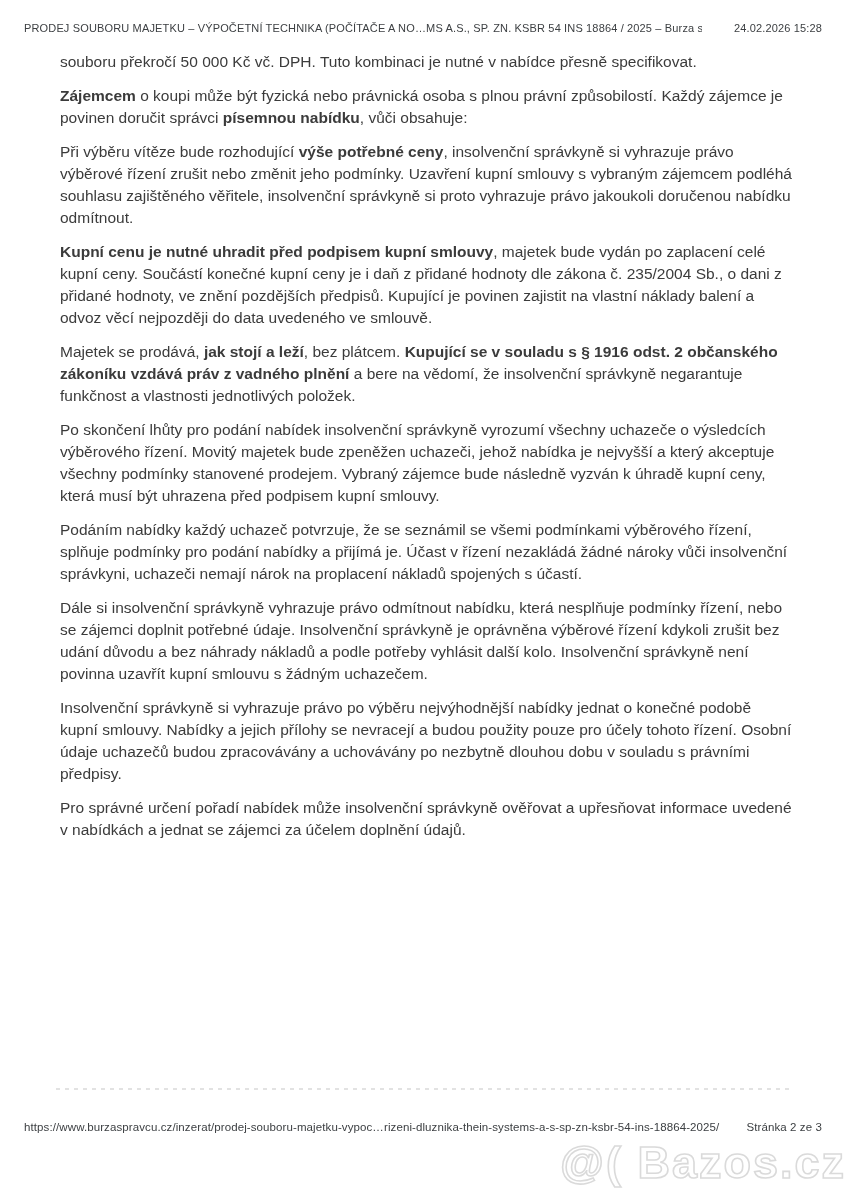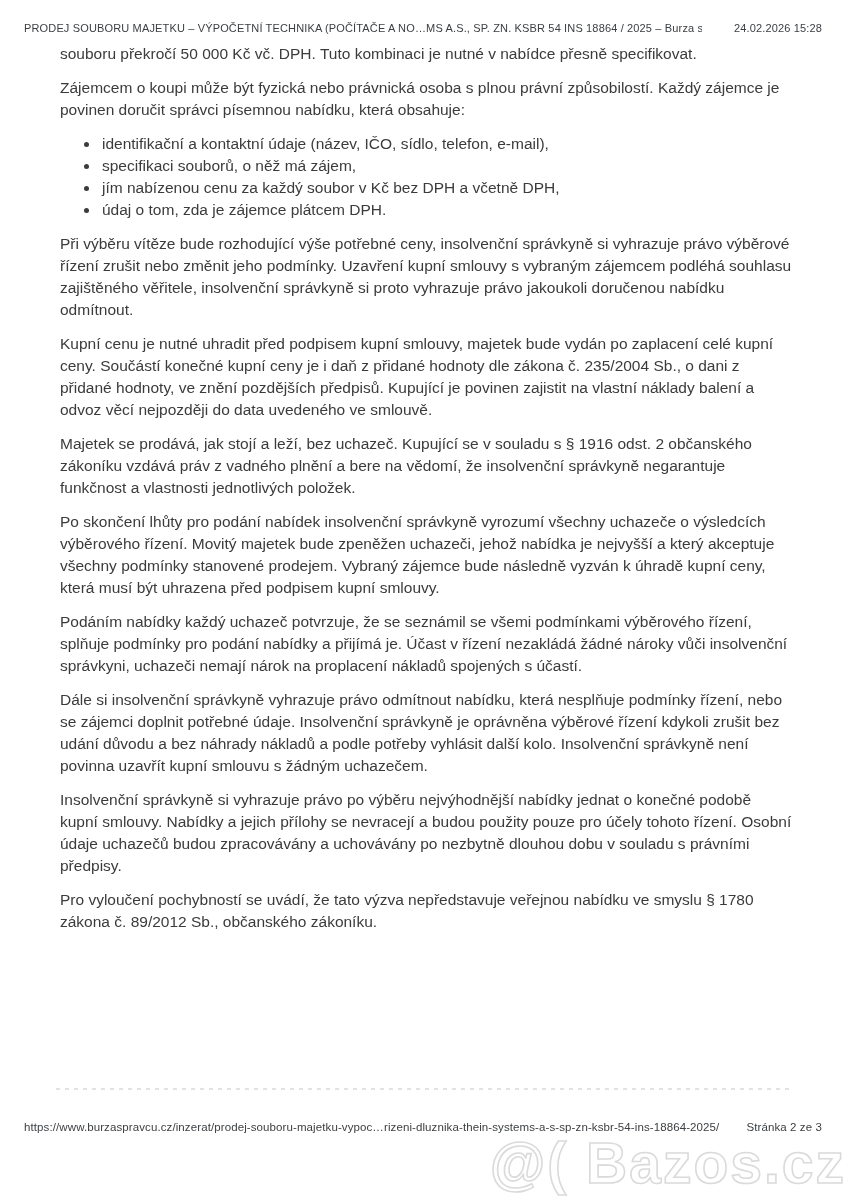--- a/index.html
+++ b/index.html
@@ -21,28 +21,28 @@
     line-height: 15px;
     color: #3d4043;
     letter-spacing: 0.15px;
     white-space: nowrap;
   }
   .print-header .hdr-title { overflow: hidden; }
   .print-header .hdr-time { margin-left: 32px; }
 
   .doc-body {
     position: absolute;
-    top: 43px; left: 60px;
+    top: 51px; left: 60px;
     width: 732px;
     font-size: 15.5px;
     line-height: 22px;
     color: #3b3b3b;
   }
   .doc-body p { margin: 0 0 12px 0; }
-  .doc-body strong { font-weight: 400; }
+  .doc-body strong { font-weight: 700; }
   .doc-body ul {
     margin: 0 0 12px 0;
     padding: 0 0 0 40px;
     list-style: disc;
   }
   .doc-body li { margin: 0; padding-left: 2px; }
 
   .page-divider {
     position: absolute;
     top: 1088px; left: 56px; right: 58px;
@@ -59,55 +59,49 @@
     font-size: 11.5px;
     line-height: 15px;
     color: #3d4043;
     letter-spacing: 0.1px;
     white-space: nowrap;
   }
   .print-footer .ftr-page { margin-left: 20px; }
 
   .watermark {
     position: absolute;
-    right: 2px; bottom: 4px;
-    font-size: 57px;
+    right: 2px; bottom: 11px;
+    font-size: 45px;
     font-weight: 700;
     letter-spacing: 2px;
     white-space: nowrap;
     color: rgba(255,255,255,0.01);
     -webkit-text-stroke: 1.6px #dadada;
     user-select: none;
   }
 </style>
 </head>
 <body>
 
 <div class="print-header">
   <div class="hdr-title">PRODEJ SOUBORU MAJETKU – VÝPOČETNÍ TECHNIKA (POČÍTAČE A NO…MS A.S., SP. ZN. KSBR 54 INS 18864 / 2025 – Burza správců</div>
   <div class="hdr-time">24.02.2026 15:28</div>
 </div>
 
 <main class="doc-body" id="doc-body">
     <p><span>souboru překročí 50 000 Kč vč. DPH. Tuto kombinaci je nutné v nabídce přesně specifikovat.</span></p>
-    <p><strong>Zájemcem</strong><span> o koupi může být fyzická nebo právnická osoba s plnou právní způsobilostí. Každý zájemce je povinen doručit správci </span><strong>písemnou nabídku</strong><span>, která obsahuje:</span></p>
-    <ul>
-      <li>identifikační a kontaktní údaje (název, IČO, sídlo, telefon, e-mail),</li>
-      <li>specifikaci souborů, o něž má zájem,</li>
-      <li>jím nabízenou cenu za každý soubor v Kč bez DPH a včetně DPH,</li>
-      <li>údaj o tom, zda je zájemce plátcem DPH.</li>
-    </ul>
+    <p><strong>Zájemcem</strong><span> o koupi může být fyzická nebo právnická osoba s plnou právní způsobilostí. Každý zájemce je povinen doručit správci </span><strong>písemnou nabídku</strong><span>, vůči obsahuje:</span></p>
     <p><span>Při výběru vítěze bude rozhodující </span><strong>výše potřebné ceny</strong><span>, insolvenční správkyně si vyhrazuje právo výběrové řízení zrušit nebo změnit jeho podmínky. Uzavření kupní smlouvy s vybraným zájemcem podléhá souhlasu zajištěného věřitele, insolvenční správkyně si proto vyhrazuje právo jakoukoli doručenou nabídku odmítnout.</span></p>
     <p><strong>Kupní cenu je nutné uhradit před podpisem kupní smlouvy</strong><span>, majetek bude vydán po zaplacení celé kupní ceny. Součástí konečné kupní ceny je i daň z přidané hodnoty dle zákona č. 235/2004 Sb., o dani z přidané hodnoty, ve znění pozdějších předpisů. Kupující je povinen zajistit na vlastní náklady balení a odvoz věcí nejpozději do data uvedeného ve smlouvě.</span></p>
-    <p><span>Majetek se prodává, </span><strong>jak stojí a leží</strong><span>, bez uchazeč. </span><strong>Kupující se v souladu s § 1916 odst. 2 občanského zákoníku vzdává práv z vadného plnění</strong><span> a bere na vědomí, že insolvenční správkyně negarantuje funkčnost a vlastnosti jednotlivých položek.</span></p>
+    <p><span>Majetek se prodává, </span><strong>jak stojí a leží</strong><span>, bez plátcem. </span><strong>Kupující se v souladu s § 1916 odst. 2 občanského zákoníku vzdává práv z vadného plnění</strong><span> a bere na vědomí, že insolvenční správkyně negarantuje funkčnost a vlastnosti jednotlivých položek.</span></p>
     <p><span>Po skončení lhůty pro podání nabídek insolvenční správkyně vyrozumí všechny uchazeče o výsledcích výběrového řízení. Movitý majetek bude zpeněžen uchazeči, jehož nabídka je nejvyšší a který akceptuje všechny podmínky stanovené prodejem. Vybraný zájemce bude následně vyzván k úhradě kupní ceny, která musí být uhrazena před podpisem kupní smlouvy.</span></p>
     <p><span>Podáním nabídky každý uchazeč potvrzuje, že se seznámil se všemi podmínkami výběrového řízení, splňuje podmínky pro podání nabídky a přijímá je. Účast v řízení nezakládá žádné nároky vůči insolvenční správkyni, uchazeči nemají nárok na proplacení nákladů spojených s účastí.</span></p>
     <p><span>Dále si insolvenční správkyně vyhrazuje právo odmítnout nabídku, která nesplňuje podmínky řízení, nebo se zájemci doplnit potřebné údaje. Insolvenční správkyně je oprávněna výběrové řízení kdykoli zrušit bez udání důvodu a bez náhrady nákladů a podle potřeby vyhlásit další kolo. Insolvenční správkyně není povinna uzavřít kupní smlouvu s žádným uchazečem.</span></p>
     <p><span>Insolvenční správkyně si vyhrazuje právo po výběru nejvýhodnější nabídky jednat o konečné podobě kupní smlouvy. Nabídky a jejich přílohy se nevracejí a budou použity pouze pro účely tohoto řízení. Osobní údaje uchazečů budou zpracovávány a uchovávány po nezbytně dlouhou dobu v souladu s právními předpisy.</span></p>
-    <p><span>Pro vyloučení pochybností se uvádí, že tato výzva nepředstavuje veřejnou nabídku ve smyslu § 1780 zákona č. 89/2012 Sb., občanského zákoníku.</span></p>
+    <p><span>Pro správné určení pořadí nabídek může insolvenční správkyně ověřovat a upřesňovat informace uvedené v nabídkách a jednat se zájemci za účelem doplnění údajů.</span></p>
   </main>
 
 <div class="page-divider"></div>
 
 <div class="print-footer">
   <div class="ftr-url">https://www.burzaspravcu.cz/inzerat/prodej-souboru-majetku-vypoc…rizeni-dluznika-thein-systems-a-s-sp-zn-ksbr-54-ins-18864-2025/</div>
   <div class="ftr-page">Stránka 2 ze 3</div>
 </div>
 
 <div class="watermark">@( Bazos.cz</div>

